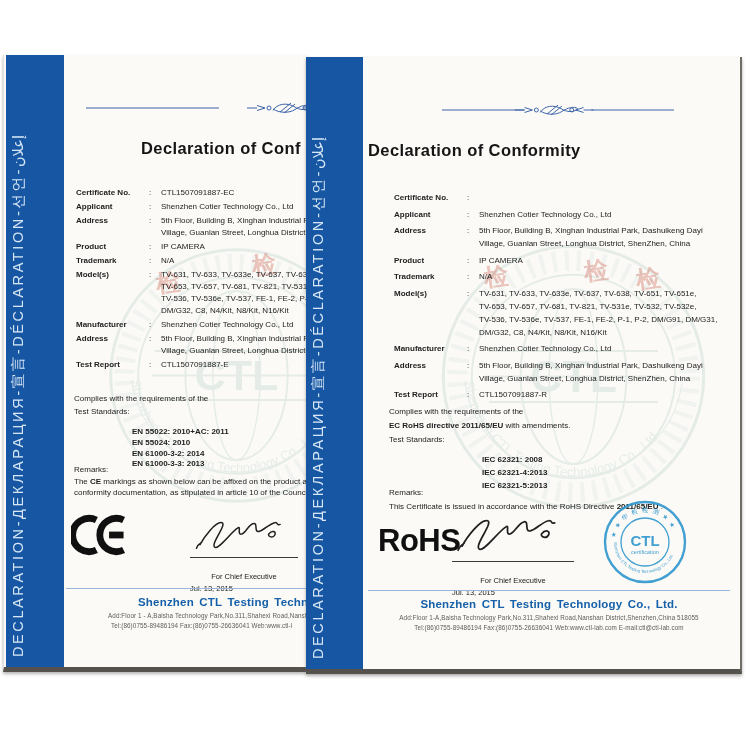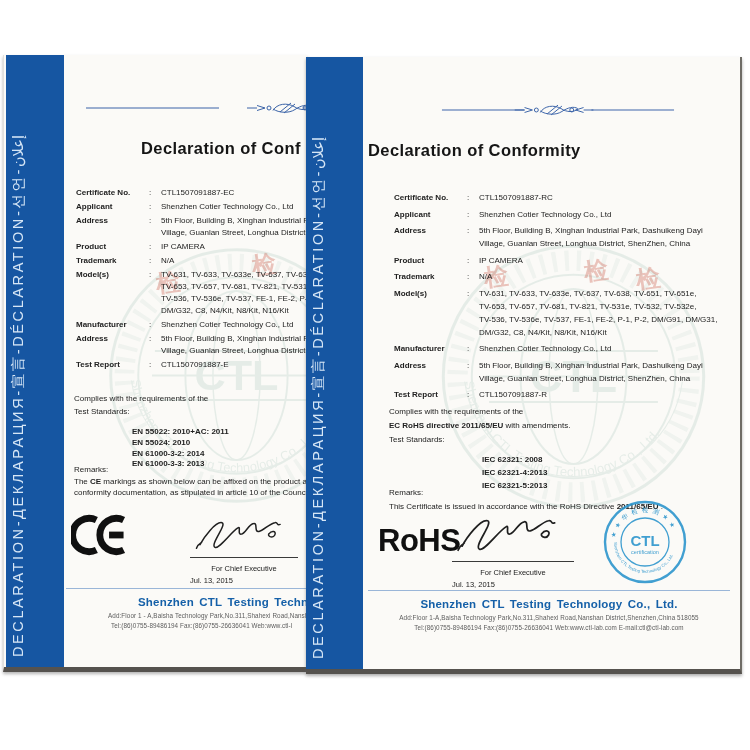--- a/index.html
+++ b/index.html
@@ -48,21 +48,21 @@
   .b{font-weight:bold;}
 
   .mark-ce{position:absolute;left:67px;top:459px;}
   .mark-rohs{position:absolute;left:72px;top:466px;font-size:31px;font-weight:bold;color:#101010;letter-spacing:-.5px;}
 
   .sig{position:absolute;}
   .page-right .sig{left:146px;top:452px;width:122px;}
   .page-left .sig{left:186px;top:458px;width:108px;}
   .sig svg{display:block;width:100%;}
   .sigline{border-top:1.5px solid #3a3a3a;}
-  .sig .cap{text-align:center;font-size:7.5px;margin-top:6px;color:#222;}
+  .sig .cap{text-align:center;font-size:7.5px;margin-top:14px;color:#222;}
   .sig .date{text-align:left;font-size:7.5px;margin-top:3px;color:#222;}
 
   .stamp{position:absolute;left:296px;top:442px;width:86px;height:86px;opacity:.9;}
 
   .footer{position:absolute;border-top:1px solid #9ab6d8;top:533px;}
   .page-right .footer{left:62px;right:10px;text-align:center;}
   .page-left .footer{left:62px;width:368px;text-align:left;}
   .company{font-size:11.5px;font-weight:bold;color:#1560a8;margin-top:7px;letter-spacing:.2px;word-spacing:2px;}
   .addr,.contact{font-size:6.3px;color:#5c5c5c;margin-top:3.5px;letter-spacing:.1px;}
   .page-left .company{margin-left:72px;}
@@ -276,23 +276,20 @@
           </g>
       </svg>
     </div>
 
     <div class="title">Declaration of Conformity</div>
 
     <div class="fields">
         <div class="frow">
           <div class="flbl">Certificate No.</div>
           <div class="fcol">:</div>
-          <div class="fval">
-            <div>CTL1507091887-RC</div>
-          </div>
         </div>
         <div class="frow">
           <div class="flbl">Applicant</div>
           <div class="fcol">:</div>
           <div class="fval">
             <div>Shenzhen Cotier Technology Co., Ltd</div>
           </div>
         </div>
         <div class="frow">
           <div class="flbl">Address</div>

